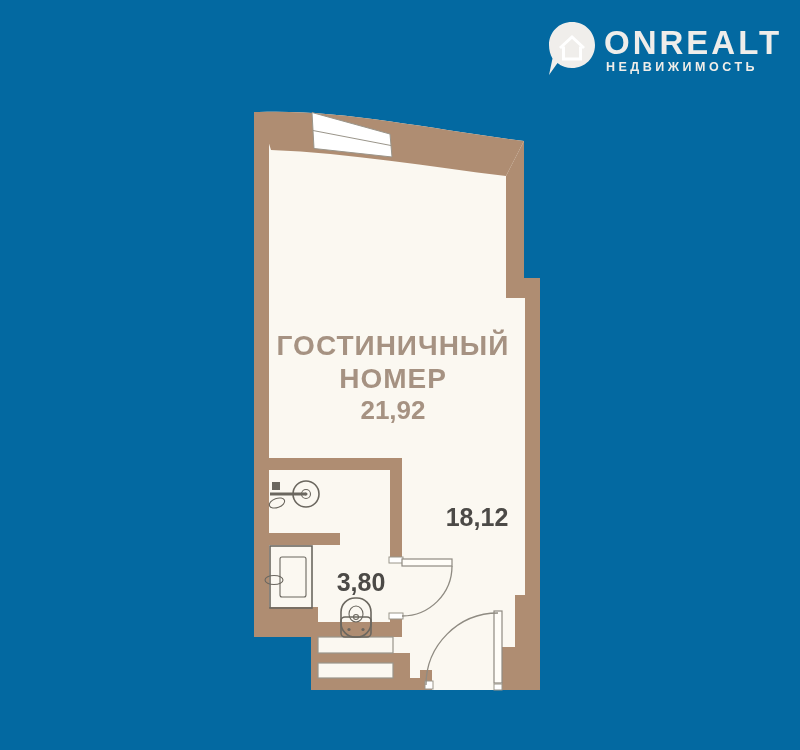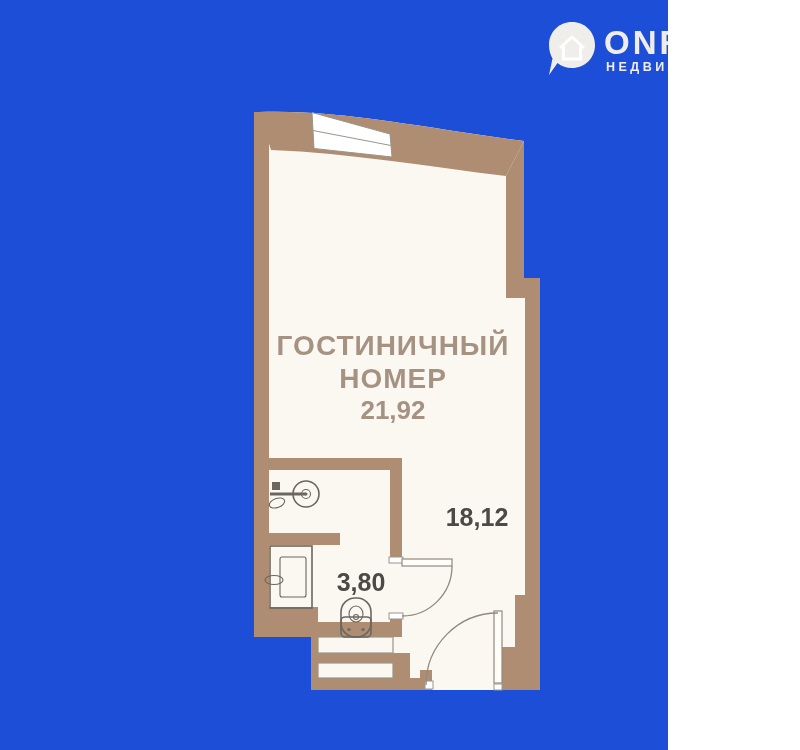--- a/index.html
+++ b/index.html
@@ -1,17 +1,17 @@
 <!DOCTYPE html>
 <html><head>
 <meta charset="utf-8">
 <style>
   html,body{margin:0;padding:0;background:#ffffff;}
   .stage{
-    position:relative;width:668px;height:750px;background:#1d4ed8;overflow:hidden;
+    position:relative;width:800px;height:750px;background:#0369a1;overflow:hidden;
     font-family:"Liberation Sans", sans-serif;
   }
   svg{display:block;}
   .room-label{fill:#a69282;font-weight:bold;letter-spacing:1px;}
   .room-area{fill:#a69282;font-weight:bold;}
   .area-num{fill:#4c4a47;font-weight:bold;}
   .brand{fill:#efedea;font-weight:bold;letter-spacing:3px;}
   .brand-sub{fill:#f0eee9;font-weight:bold;letter-spacing:3.5px;}
   .wall{fill:#af8d72;stroke:none;}
   .jamb{fill:#ffffff;stroke:#9a958a;stroke-width:1;}

